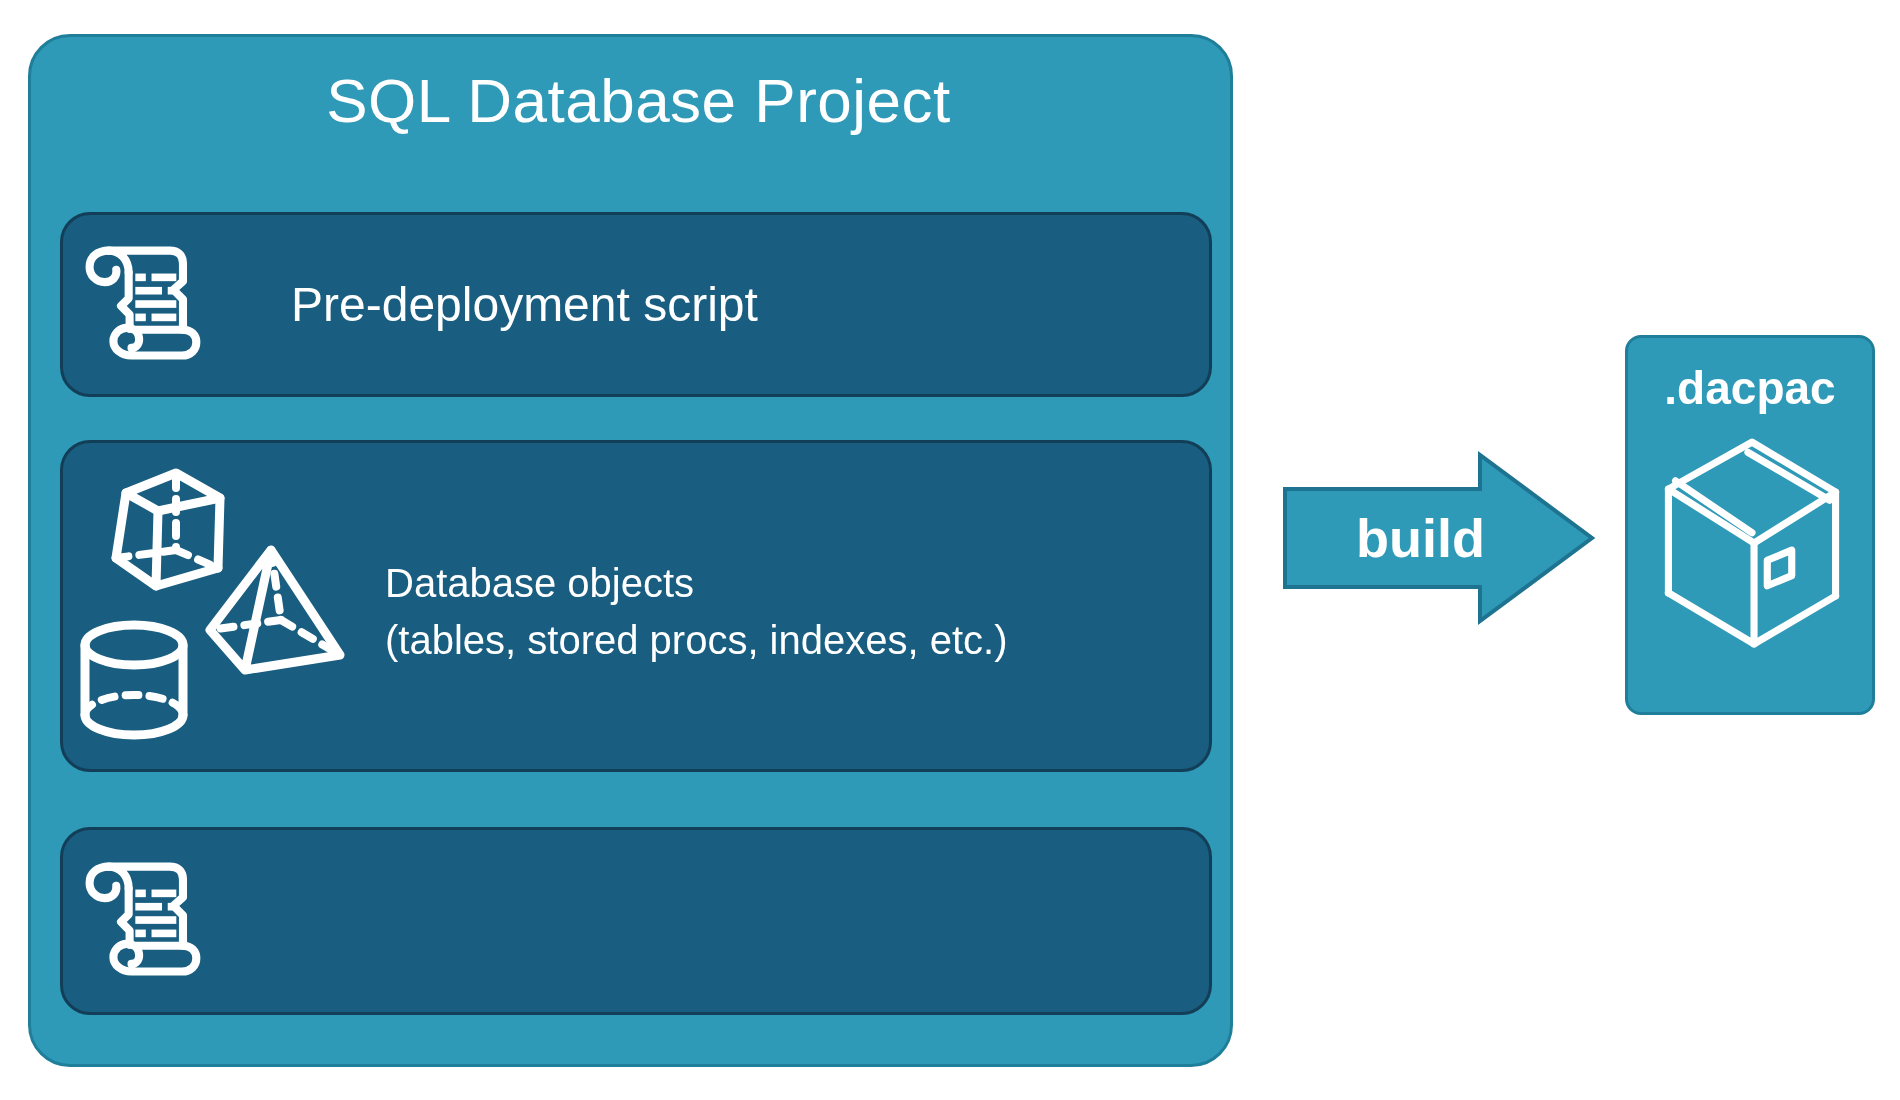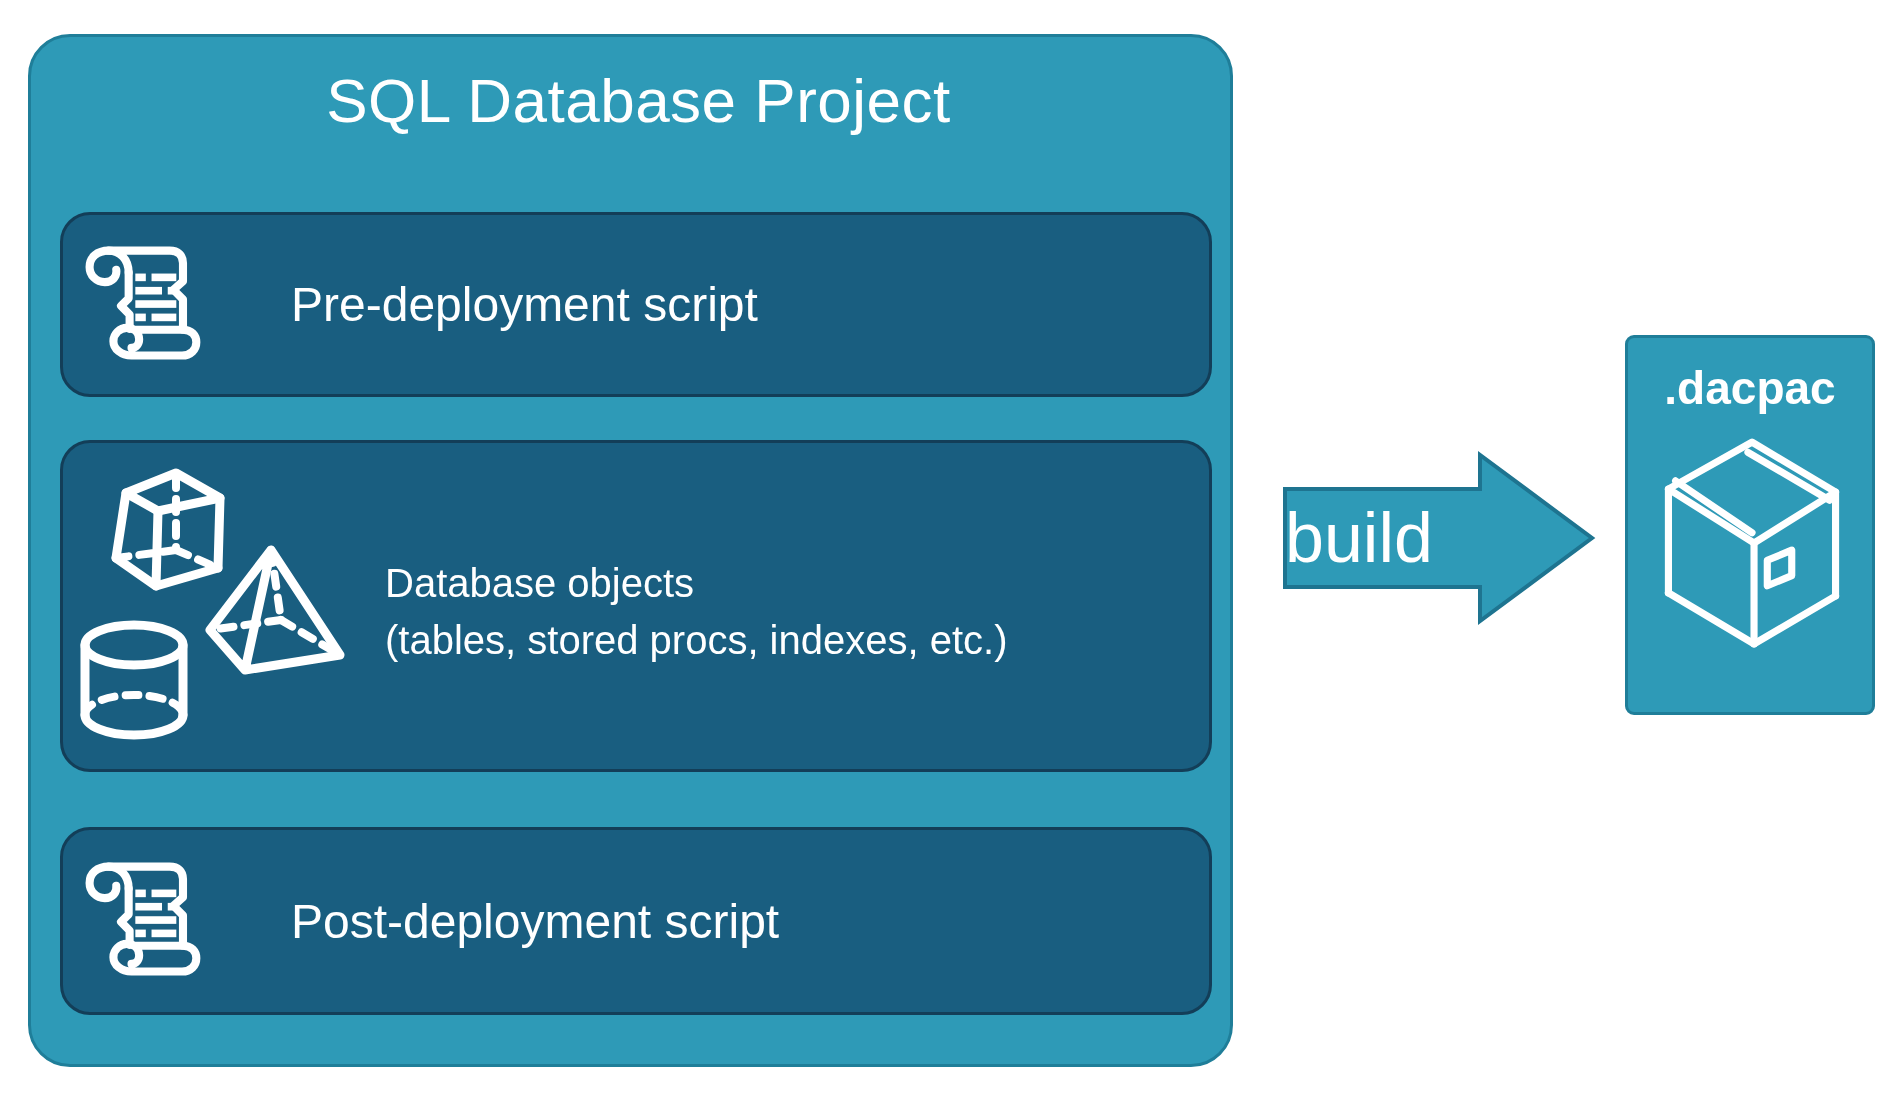--- a/index.html
+++ b/index.html
@@ -30,27 +30,27 @@
   }
   .panel-text{
     position:absolute;left:322px;top:112px;
     font-size:40px;font-weight:400;line-height:57px;color:#ffffff;white-space:nowrap;
   }
   .scroll-svg{position:absolute;left:18px;top:50%;transform:translateY(-50%);width:122px;height:124px;}
   .shapes-svg{position:absolute;left:0;top:0;width:340px;height:300px;}
   
   .build-arrow-svg{position:absolute;left:1278px;top:448px;width:320px;height:180px;}
   .build-label{
-    position:absolute;left:1285px;top:508px;width:200px;text-align:left;
-    font-size:70px;font-weight:400;line-height:60px;color:#ffffff;
+    position:absolute;left:1285px;top:508px;width:200px;text-align:right;
+    font-size:54px;font-weight:700;line-height:60px;color:#ffffff;
   }
   
   .dacpac-box{
     position:absolute;left:1625px;top:335px;width:250px;height:380px;
-    background:#2E9AB7;border:3px solid #1F7E99;border-radius:9px;box-sizing:border-box;
+    background:#2E9AB7;border:3px solid #1F7E99;border-radius:16px;box-sizing:border-box;
   }
   .dacpac-title{
     position:absolute;left:0;top:22px;width:100%;text-align:center;
     font-size:46px;font-weight:700;line-height:56px;color:#ffffff;
   }
   .package-svg{position:absolute;left:34px;top:98px;width:180px;height:214px;}
   svg{display:block;overflow:visible;}
 </style>
 </head>
 <body>
@@ -118,21 +118,20 @@
         <g fill="#ffffff" stroke="none">
           <rect x="57" y="32" width="11" height="8"></rect>
             <rect x="74" y="32" width="26" height="8"></rect>
           <rect x="57" y="46" width="28" height="8"></rect>
             <rect x="91" y="46" width="9" height="8"></rect>
           <rect x="57" y="60" width="43" height="8"></rect>
           <rect x="57" y="74" width="11" height="8"></rect>
             <rect x="74" y="74" width="26" height="8"></rect>
         </g>
       </svg>
-      <div class="panel-label">Post-deployment script</div>
     </div>
   </div>
 
   <svg class="build-arrow-svg" viewBox="0 0 320 180">
     <polygon points="7,41 202,41 202,7 314,90 202,173 202,139 7,139" fill="#2E9AB7" stroke="#1E7490" stroke-width="4" stroke-linejoin="miter"></polygon>
   </svg>
   <div class="build-label">build</div>
 
   <div class="dacpac-box">
     <div class="dacpac-title">.dacpac</div>

